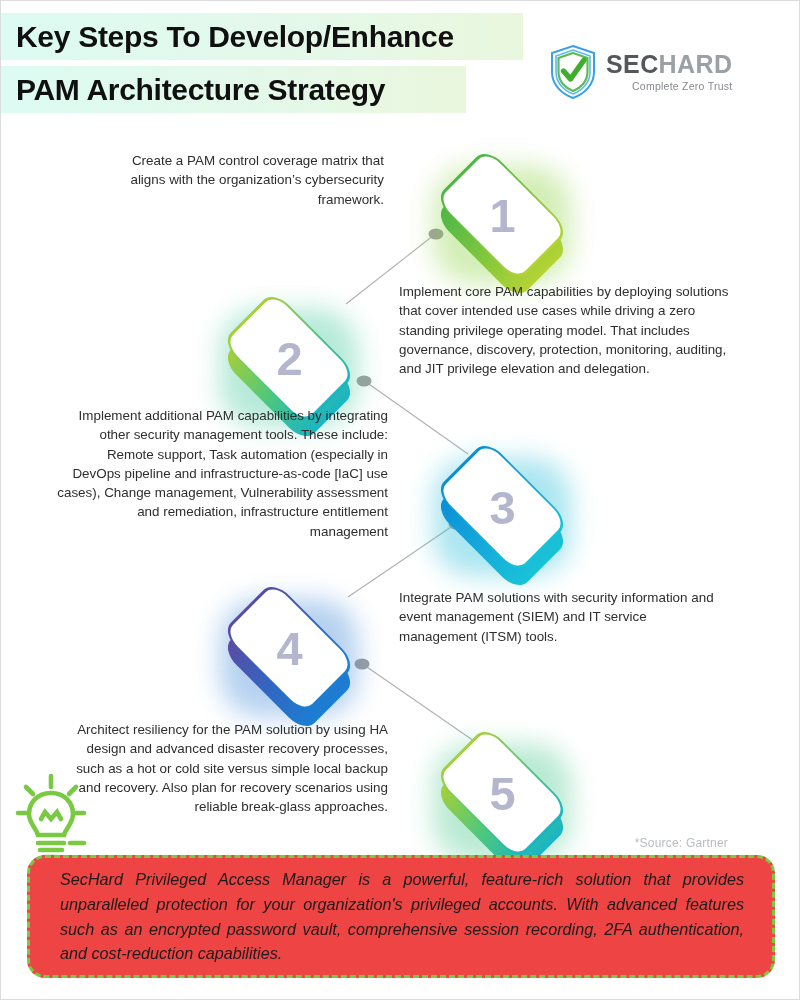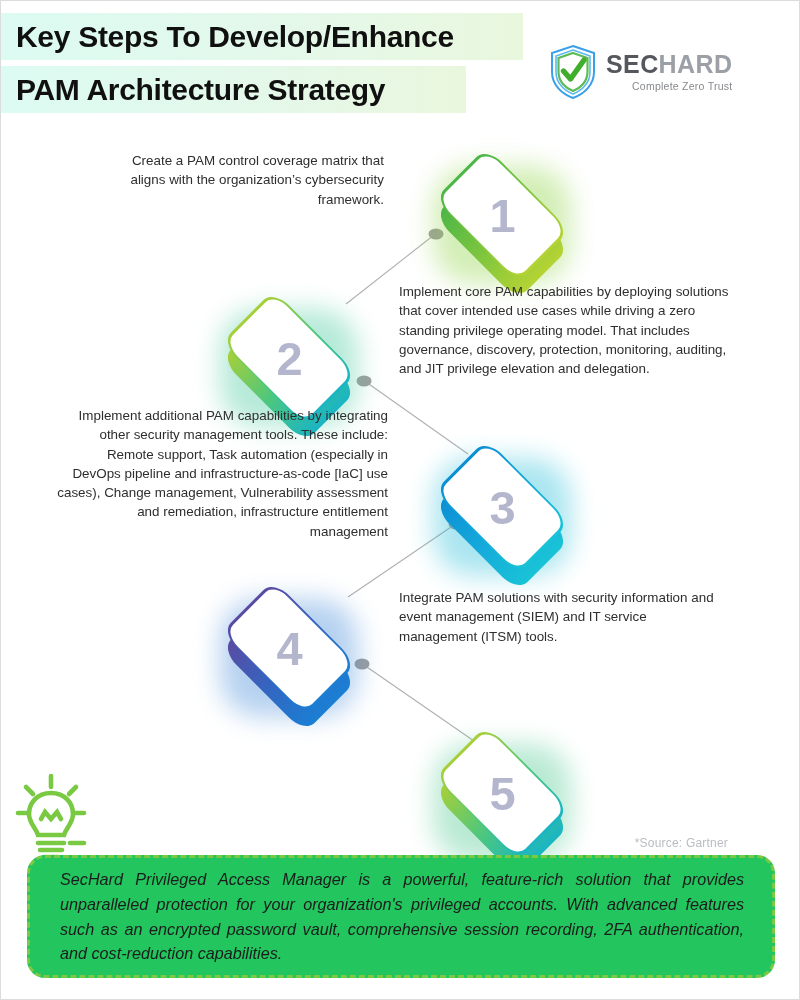--- a/index.html
+++ b/index.html
@@ -181,21 +181,21 @@
   
   .callout {
     position: absolute;
     left: 27px;
     top: 855px;
     width: 748px;
     height: 123px;
     box-sizing: border-box;
     border: 3px dashed #7ac943;
     border-radius: 18px;
-    background: #22c55e;
+    background: #ef4444;
     display: flex;
     align-items: center;
     padding: 0 28px 0 30px;
   }
   .callout-text {
     font-style: italic;
     font-size: 16.2px;
     line-height: 1.52;
     color: #1c1c1c;
     text-align: justify;
@@ -278,20 +278,21 @@
   </div>
 
   <div class="step-text left" style="left:399px; top:463px; width:320px;">Integrate PAM solutions with security information and event management (SIEM) and IT service management (ITSM) tools.</div>
   <div class="tile" style="left:204px; top:438px;">
     <div class="glow" style="background:#3d87d8;"></div>
     <div class="body" style="background:linear-gradient(90deg,#5b4ba3 0%,#3465c0 50%,#1a7fd4 100%);"></div>
     <div class="rim" style="background:linear-gradient(90deg,#5b4ba3 0%,#3465c0 50%,#1a7fd4 100%);"></div>
     <div class="num">4</div>
   </div>
 
+  <div class="step-text right" style="left:72px; top:595px; width:316px;">Architect resiliency for the PAM solution by using HA design and advanced disaster recovery processes, such as a hot or cold site versus simple local backup and recovery. Also plan for recovery scenarios using reliable break-glass approaches.</div>
   <div class="tile" style="left:417px; top:583px;">
     <div class="glow" style="background:#48c78c;"></div>
     <div class="body" style="background:linear-gradient(90deg,#a8cf38 0%,#4ec77d 52%,#1ab5c4 100%);"></div>
     <div class="rim" style="background:linear-gradient(90deg,#a8cf38 0%,#4ec77d 52%,#1ab5c4 100%);"></div>
     <div class="num">5</div>
   </div>
 </div>
 
 <span class="bulb">
   <svg viewBox="0 0 74 92" xmlns="http://www.w3.org/2000/svg">

